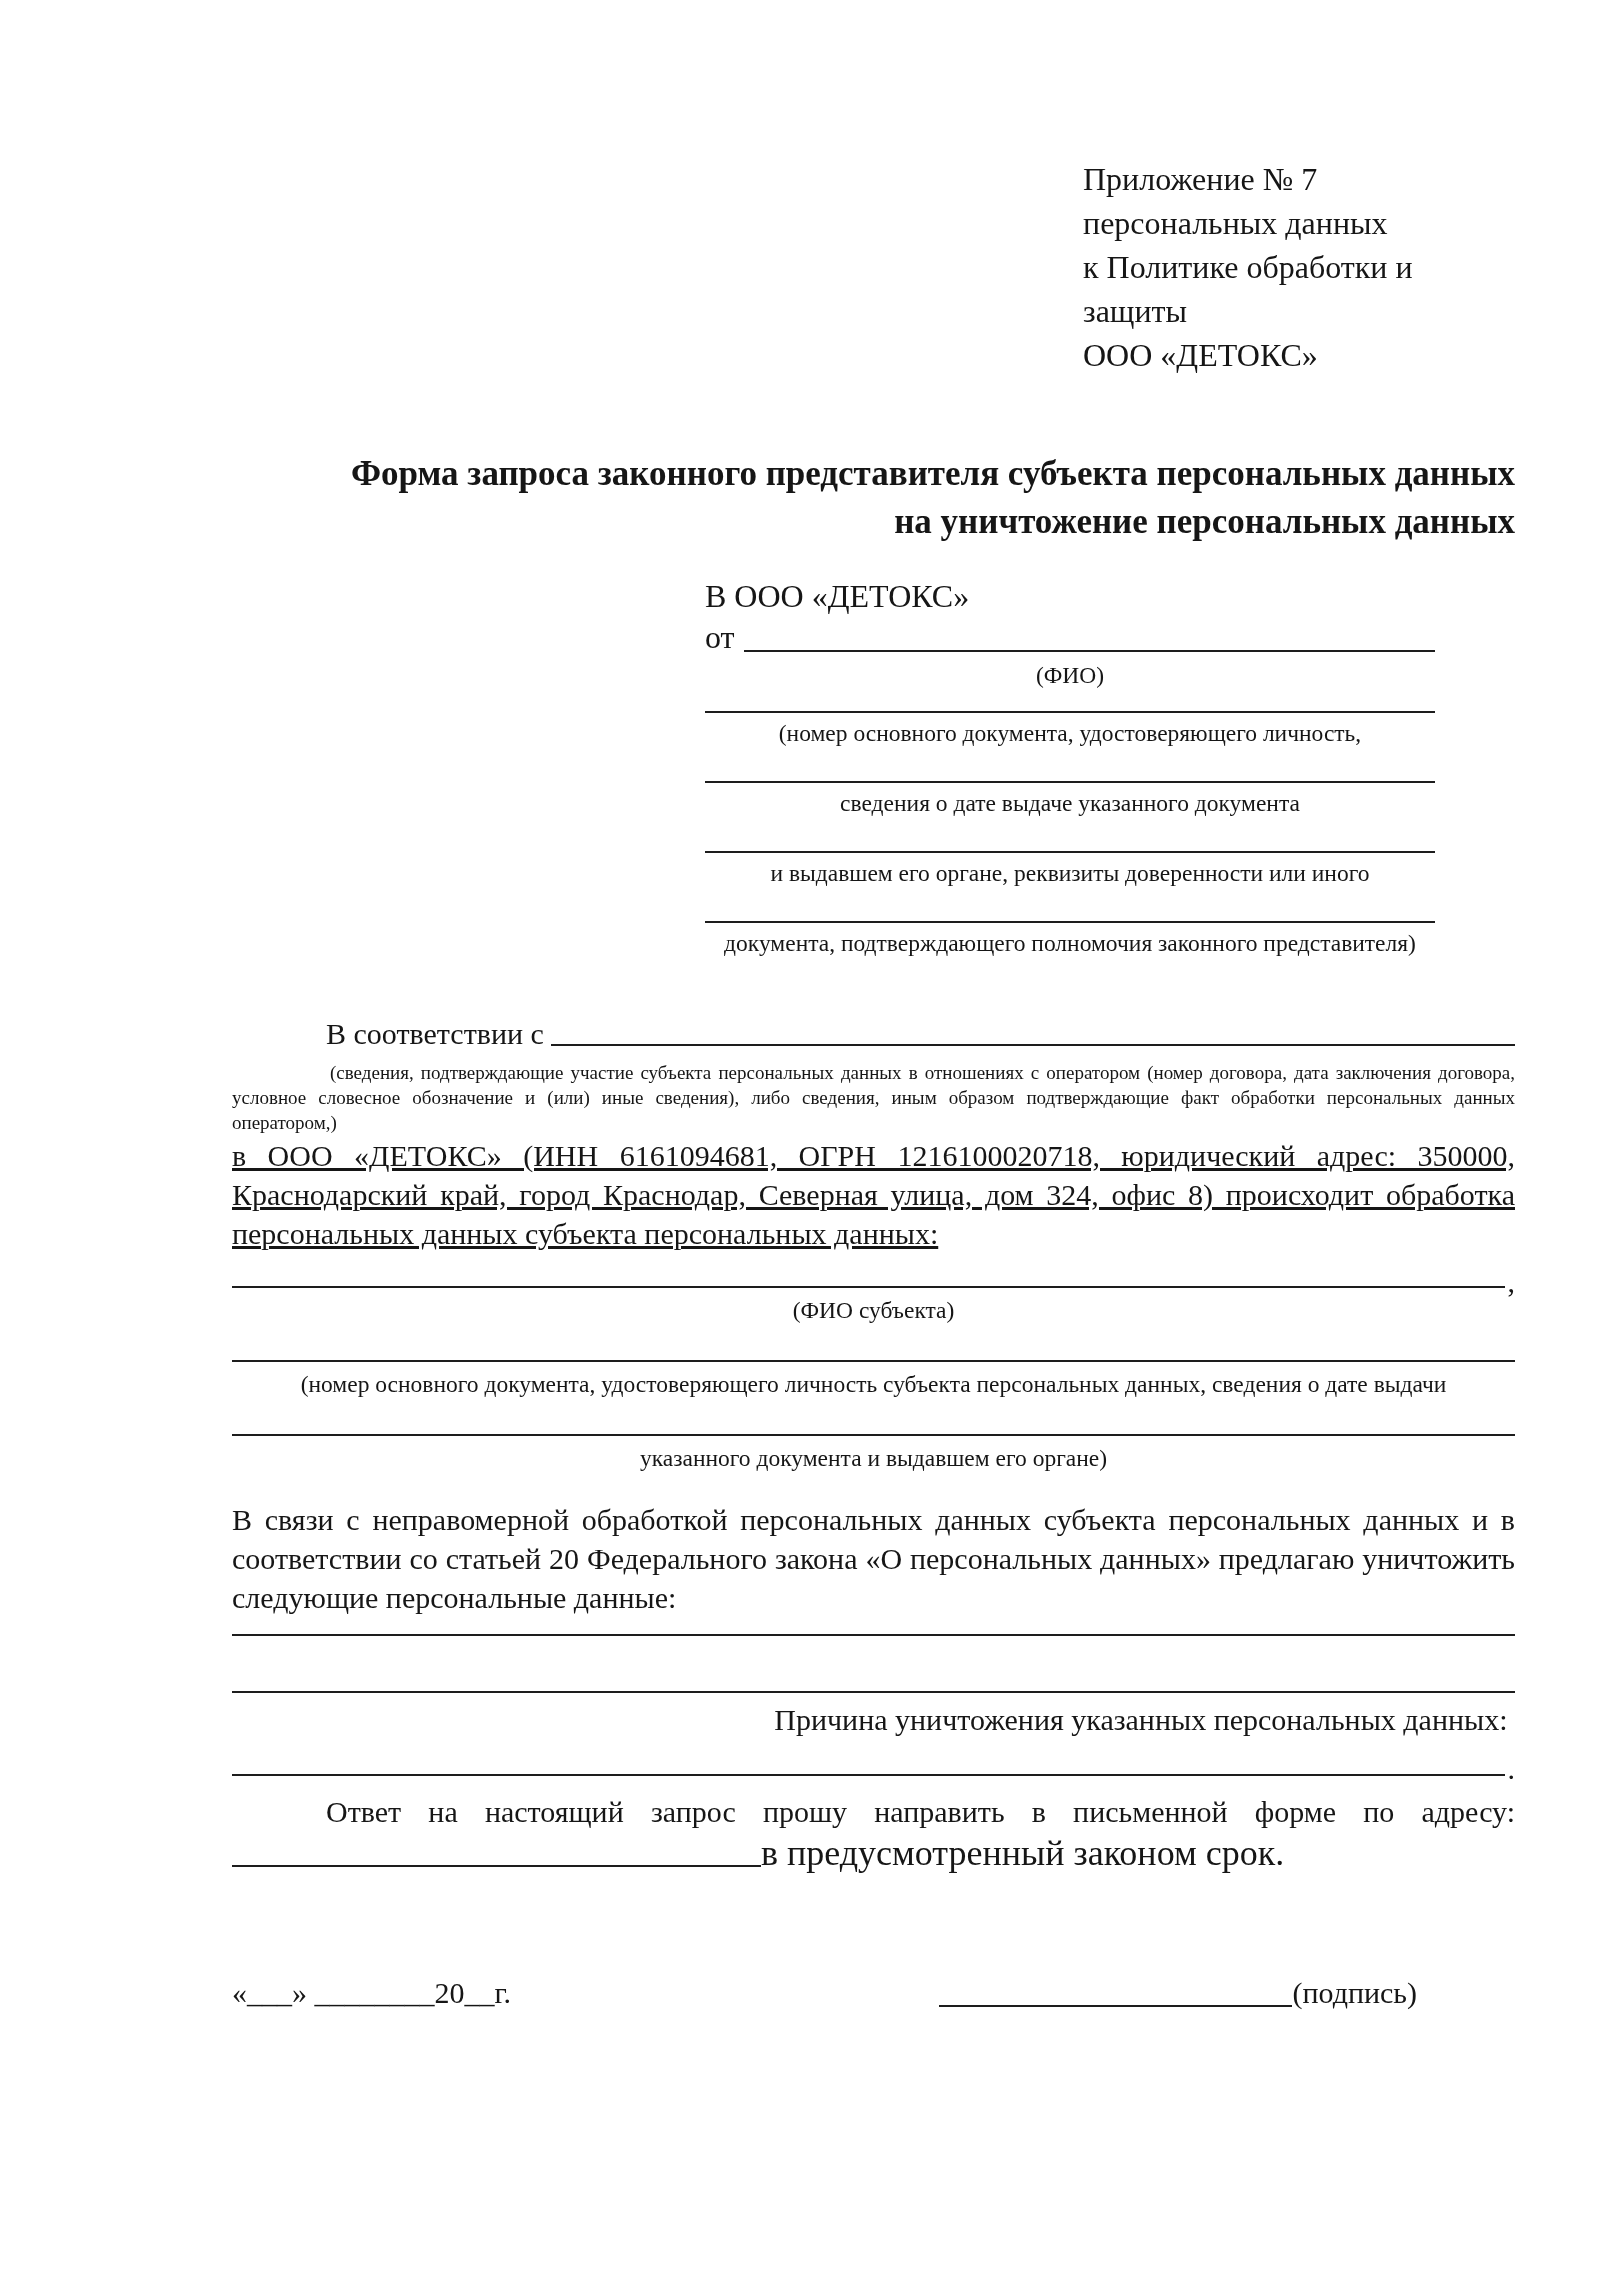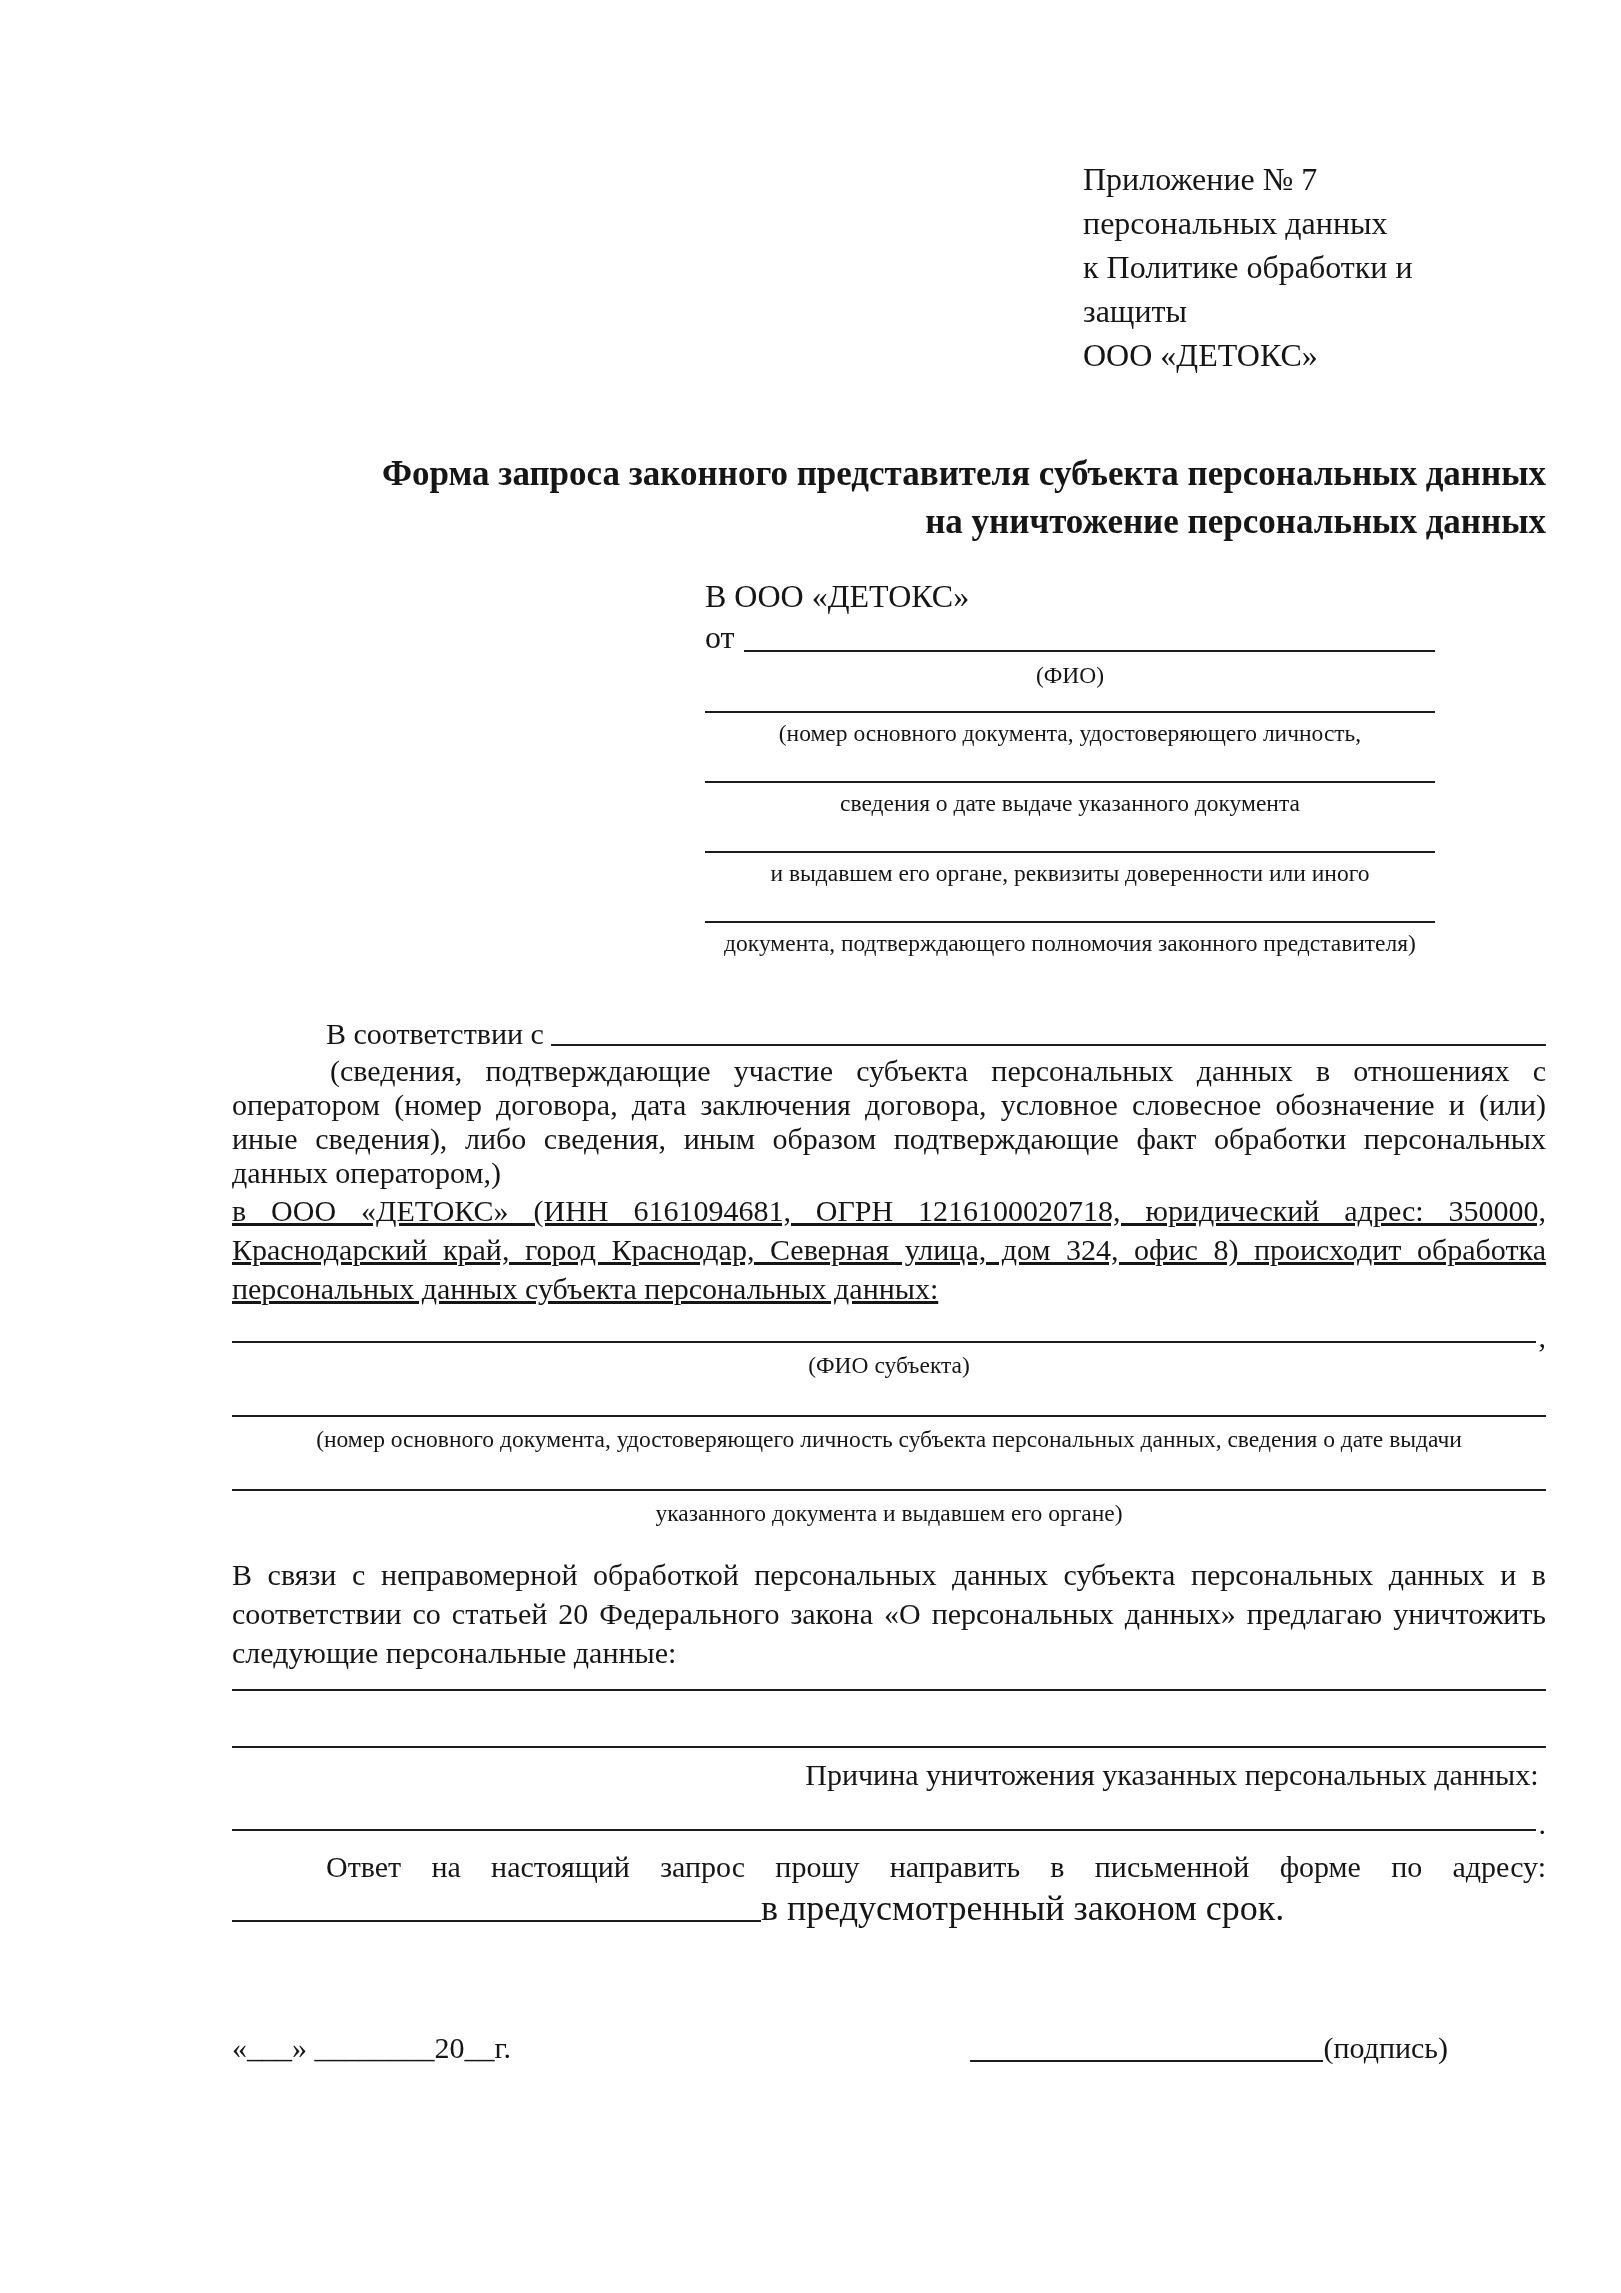--- a/index.html
+++ b/index.html
@@ -2,21 +2,21 @@
 <html><head>
 <meta charset="utf-8">
 <style>
   * { margin:0; padding:0; box-sizing:border-box; }
   html,body { background:#ffffff; }
   body {
     width:1621px; height:2294px;
     font-family:"Liberation Serif","DejaVu Serif",serif;
     color:#161616;
   }
-  .page { width:1621px; height:2294px; padding:0 75px 0 232px; overflow:hidden; background:#fff; }
+  .page { width:1621px; height:2294px; padding:0 106px 0 232px; overflow:hidden; background:#fff; }
 
   
   .appendix { margin-top:157px; margin-left:851px; width:417px; font-size:32px; line-height:44px; }
 
   
   .doc-title { margin-top:73px; text-align:right; font-weight:bold; font-size:35px; line-height:48px; }
 
   
   .addressee { margin-top:31px; margin-left:473px; width:730px; font-size:32px; }
   .addr-to { line-height:39px; }
@@ -25,21 +25,21 @@
   .fill { flex:1 1 auto; border-bottom:2.9px solid #1d1d1d; height:0; margin-bottom:5.9px; }
   .from-row .fill { margin-left:9.8px; margin-bottom:2.9px; }
   .cap { font-size:23.5px; line-height:29px; text-align:center; margin-top:5.9px; }
   .rule { height:0; border-bottom:2.9px solid #1d1d1d; }
   .addressee .rule.r1 { margin-top:21.6px; }
   .addressee .rule.rn { margin-top:33px; }
 
   
   .fill-row { display:flex; align-items:flex-end; height:41px; font-size:30px; margin-top:53px; }
   .fill-row .lead { padding-left:94px; white-space:pre; line-height:37px; }
-  .small-note { font-size:30px; line-height:34px; text-align:justify; text-indent:98px; margin-top:2px; }
+  .small-note { font-size:19px; line-height:25px; text-align:justify; text-indent:98px; margin-top:8px; }
   .para { font-size:30px; line-height:39px; text-align:justify; }
   .para.op { margin-top:1px;text-decoration:underline; }
   .para.demand { margin-top:27.4px; }
   .comma-row, .period-row { display:flex; align-items:flex-end; font-size:30px; }
   .comma-row { margin-top:21.6px; }
   .comma-row .fill, .period-row .fill { margin-bottom:0; }
   .comma-row .tail, .period-row .tail { line-height:13.7px; padding-left:2.9px; }
   .b-rule { height:0; border-bottom:2.9px solid #1d1d1d; }
   .cap.wide { margin-top:7.8px; }
   .b-rule.g1 { margin-top:35px; }

